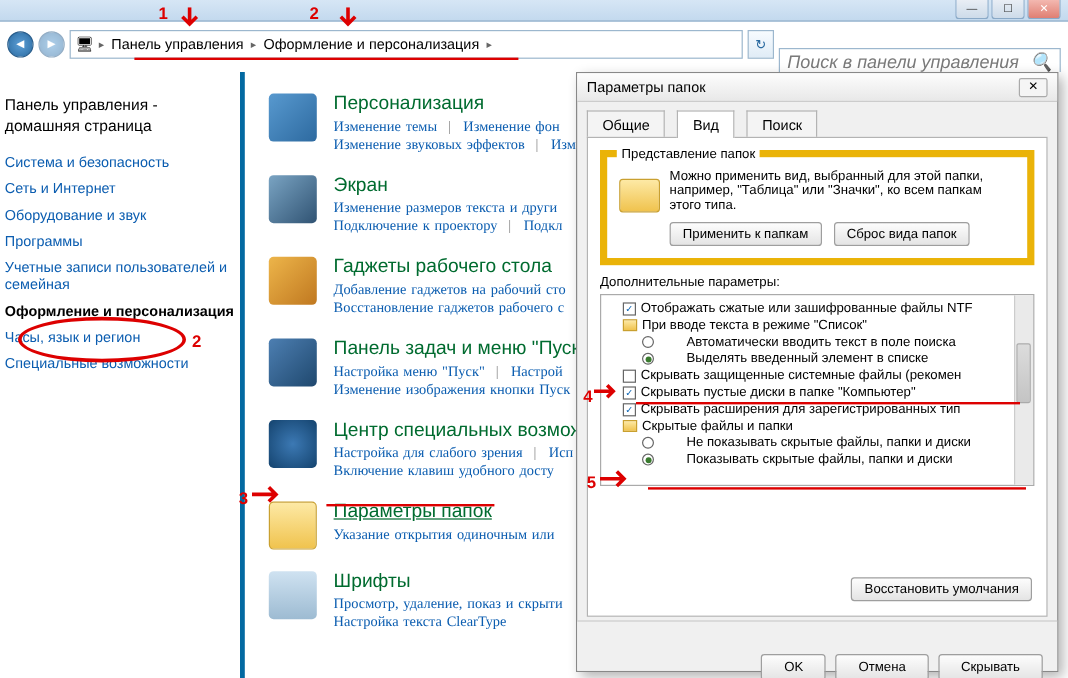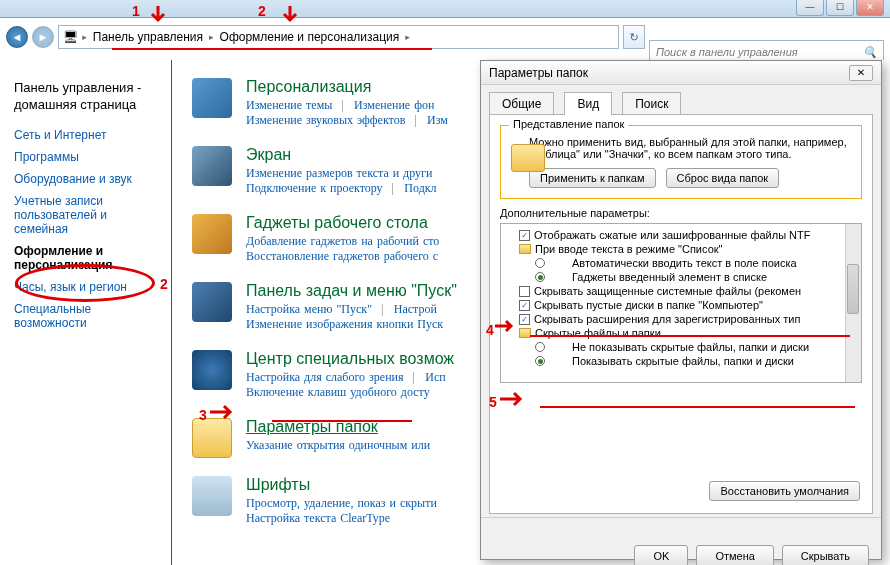--- a/index.html
+++ b/index.html
@@ -16,26 +16,26 @@
   .win-btns { position: absolute; right: 6px; top: 0; display: flex; }
   .win-btn { width: 28px; height: 16px; margin-left: 2px; background: linear-gradient(#e9eef5,#cddbe9); border: 1px solid #8aa9c7; border-top: none; border-radius: 0 0 3px 3px; font-size: 9px; text-align: center; line-height: 14px; color: #333; }
   .win-btn.close { background: linear-gradient(#f3b8b0,#e07f73); color: #fff; }
 
   
   .addr { position: absolute; left: 6px; right: 6px; top: 22px; height: 30px; display: flex; align-items: center; gap: 4px; }
   .navbtn { width: 22px; height: 22px; border-radius: 50%; background: radial-gradient(#5d9fd6,#2a6aa0); border: 1px solid #2a5e8c; display: flex; align-items: center; justify-content: center; color: #fff; font-size: 11px; }
   .breadcrumb { flex: 1; height: 24px; background: #fff; border: 1px solid #9cb7ce; display: flex; align-items: center; font-size: 12px; padding: 0 4px; gap: 4px; }
   .breadcrumb .seg { padding: 0 2px; }
   .breadcrumb .caret { color: #666; font-size: 9px; }
-  .search { width: 235px; height: 24px; background: #fff; border: 1px solid #9cb7ce; font-size: 11px; color: #7a7a7a; font-style: italic; padding: 0 6px; display: flex; align-items: center; justify-content: space-between; margin-top: 30px; }
+  .search { width: 235px; height: 24px; background: #fff; border: 1px solid #9cb7ce; font-size: 15px; color: #7a7a7a; font-style: italic; padding: 0 6px; display: flex; align-items: center; justify-content: space-between; margin-top: 30px; }
   .refresh { width: 22px; height: 24px; background: linear-gradient(#f7fbff,#e0ecf6); border: 1px solid #9cb7ce; display: flex; align-items: center; justify-content: center; color: #2a6aa0; font-size: 11px; }
 
   
   .content { position: absolute; left: 0; right: 0; top: 60px; bottom: 0; display: flex; background: #fff; }
-  .sidebar { width: 172px; padding: 20px 14px; border-right: 1px solid #0369a1; }
+  .sidebar { width: 204px; padding: 20px 4px; border-right: 4px solid #0369a1; }
   .sidebar .home { font-size: 13px; margin-bottom: 14px; line-height: 1.3; }
   .sidebar .link { color: #0b5db0; font-size: 12px; margin: 8px 0; cursor: pointer; }
   .sidebar .active { color: #000; font-weight: bold; }
 
   .main { flex: 1; padding: 18px 20px; overflow: hidden; }
   .cat { display: flex; gap: 14px; margin-bottom: 18px; }
   .cat .ico { width: 40px; height: 40px; flex-shrink: 0; border-radius: 4px; }
   .cat .txt { flex: 1; }
   .cat h3 { color: #006b2f; font-size: 16px; font-weight: normal; margin-bottom: 2px; }
   .cat .sub { color: #0b5db0; font-size: 12px; word-spacing: 1px; }
@@ -43,21 +43,21 @@
   .sep { color: #888; margin: 0 3px; }
 
   
   .dialog { position: absolute; left: 480px; top: 60px; width: 402px; height: 500px; background: #f0f0f0; border: 1px solid #888; box-shadow: 4px 4px 10px rgba(0,0,0,.3); z-index: 50; }
   .dlg-title { height: 24px; background: linear-gradient(#fdfdfd,#e8e8e8); border-bottom: 1px solid #ccc; display: flex; align-items: center; justify-content: space-between; padding: 0 8px; font-size: 12px; }
   .dlg-close { width: 24px; height: 16px; border: 1px solid #aaa; background: #f5f5f5; font-size: 10px; text-align: center; line-height: 14px; border-radius: 2px; }
   .tabs { display: flex; padding: 6px 8px 0 8px; gap: 10px; font-size: 12px; }
   .tab { padding: 4px 12px; border: 1px solid #b3b3b3; border-bottom: none; background: #f4f4f4; position: relative; top: 1px; }
   .tab.active { background: #fff; z-index: 2; }
   .tabbody { margin: 0 8px 8px 8px; border: 1px solid #b3b3b3; background: #fff; padding: 10px; height: 400px; position: relative; }
-  .group { border: 1px solid #eab308; padding: 10px 10px 10px 28px; position: relative; font-size: 11px; margin-bottom: 0; }
+  .group { border: 6px solid #eab308; padding: 10px 10px 10px 52px; position: relative; font-size: 11px; margin-bottom: 0; }
   .folder-ico { position: absolute; left: 10px; top: 18px; width: 34px; height: 28px; background: linear-gradient(#fde9a5,#f0c34e); border: 1px solid #c9a030; border-radius: 3px; }
   .grp-btns { margin-top: 8px; display: flex; gap: 10px; }
   .btn { font-size: 11px; padding: 3px 10px; background: linear-gradient(#fdfdfd,#e4e4e4); border: 1px solid #9e9e9e; border-radius: 3px; }
   .adv-label { font-size: 11px; margin: 8px 0 4px 0; }
   .tree { border: 1px solid #aaa; background: #fff; height: 160px; overflow: hidden; font-size: 11px; padding: 4px; position: relative; }
   .tree .row { display: flex; align-items: center; gap: 4px; padding: 1px 0 1px 14px; white-space: nowrap; }
   .tree .row.ind { padding-left: 30px; gap: 27px; }
   .tree .cb { width: 11px; height: 11px; border: 1px solid #666; display: inline-flex; align-items: center; justify-content: center; font-size: 8px; color: #0a63b3; flex-shrink: 0; }
   .tree .rb { width: 10px; height: 10px; border: 1px solid #666; border-radius: 50%; display: inline-flex; align-items: center; justify-content: center; flex-shrink: 0; }
   .tree .rb.on::after { content: ""; width: 5px; height: 5px; background: #3a7b2f; border-radius: 50%; }
@@ -104,23 +104,24 @@
   <div class="refresh">↻</div>
   <div class="search">
     <span>Поиск в панели управления</span>
     <span>🔍</span>
   </div>
 </div>
 
 <div class="content">
   <div class="sidebar">
     <div class="home">Панель управления - домашняя страница</div>
+    <div class="link">Система и безопасность</div>
     <div class="link">Сеть и Интернет</div>
+    <div class="link">Оборудование и звук</div>
     <div class="link">Программы</div>
-    <div class="link">Оборудование и звук</div>
     <div class="link">Учетные записи пользователей и семейная</div>
     <div class="link active">Оформление и персонализация</div>
     <div class="link">Часы, язык и регион</div>
     <div class="link">Специальные возможности</div>
   </div>
 
   <div class="main">
     <div class="cat">
       <div class="ico ico-pers"></div>
       <div class="txt">
@@ -233,21 +234,21 @@
         <div class="row">
           <span class="fico"></span>
           <span>При вводе текста в режиме "Список"</span>
         </div>
         <div class="row ind">
           <span class="rb"></span>
           <span>Автоматически вводить текст в поле поиска</span>
         </div>
         <div class="row ind">
           <span class="rb on"></span>
-          <span>Гаджеты введенный элемент в списке</span>
+          <span>Выделять введенный элемент в списке</span>
         </div>
         <div class="row">
           <span class="cb"></span>
           <span>Скрывать защищенные системные файлы (рекомен</span>
         </div>
         <div class="row">
           <span class="cb">✓</span>
           <span>Скрывать пустые диски в папке "Компьютер"</span>
         </div>
         <div class="row">

